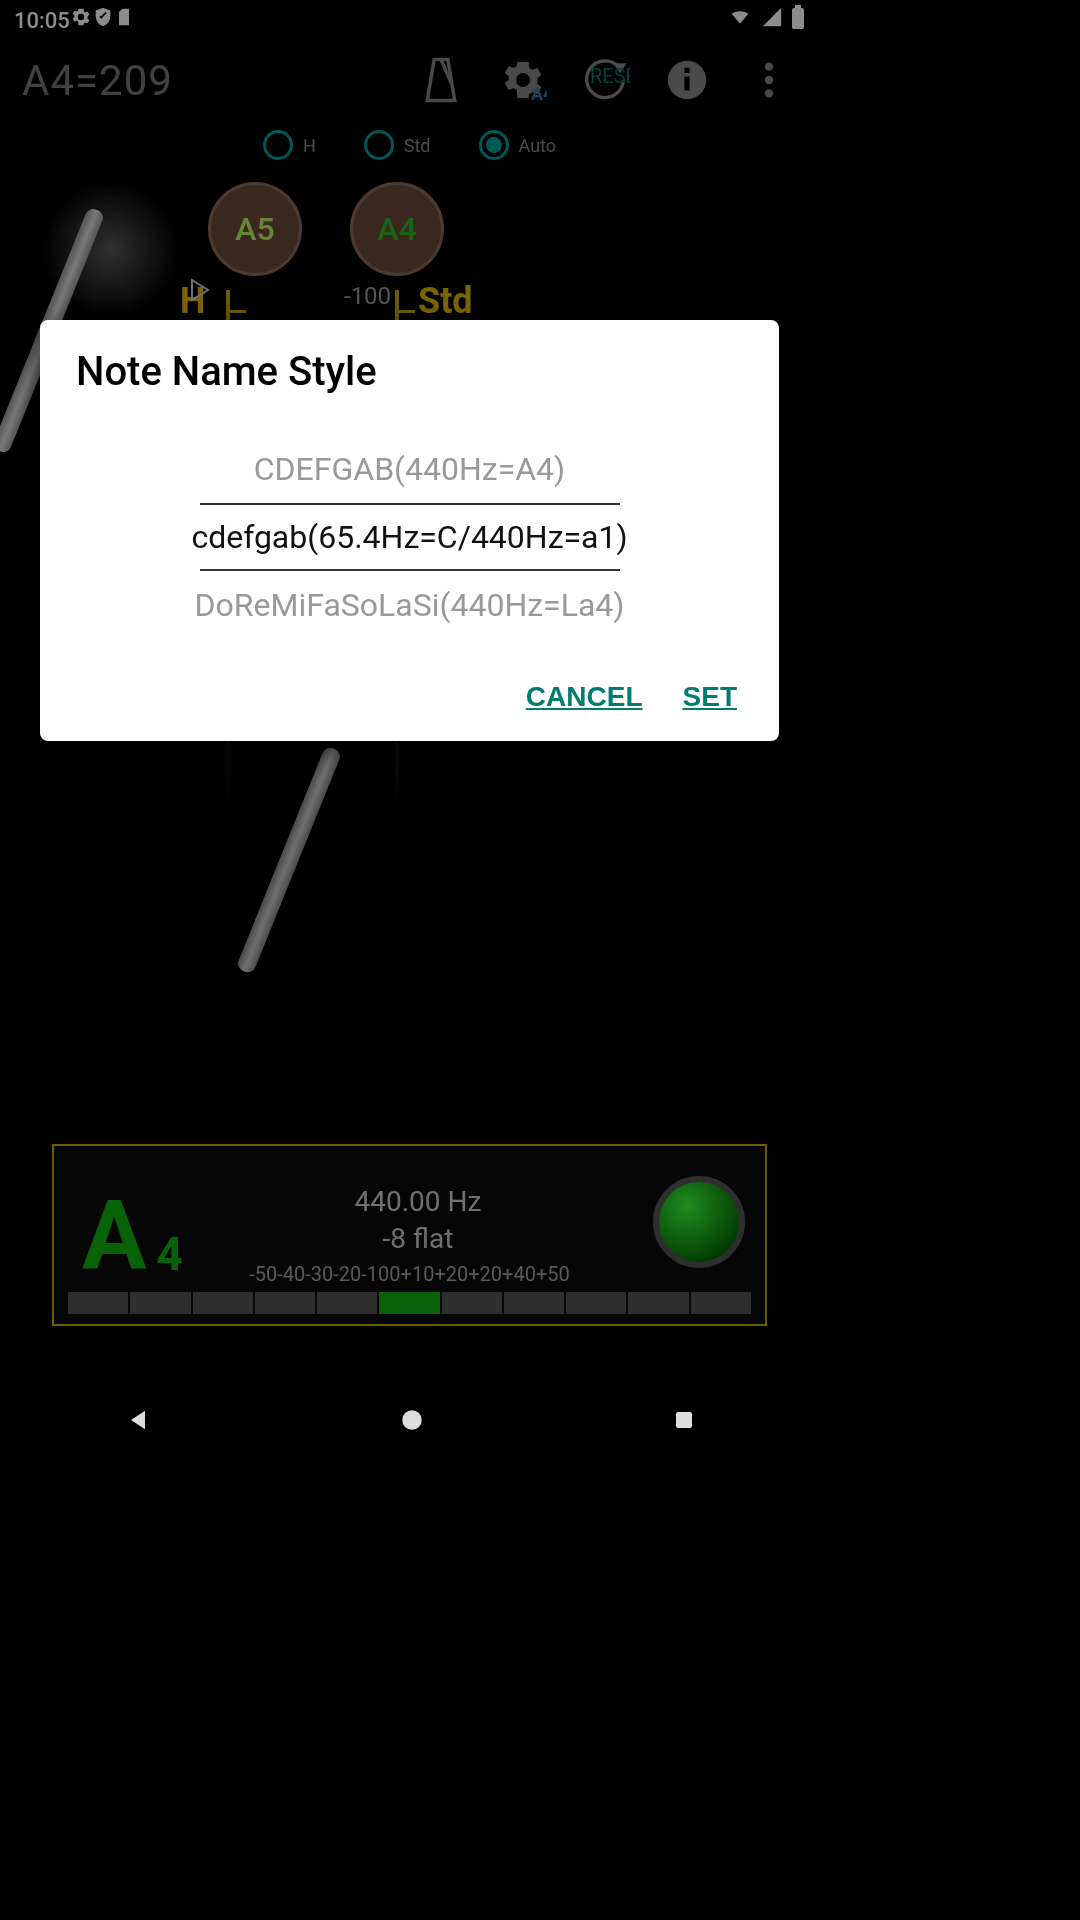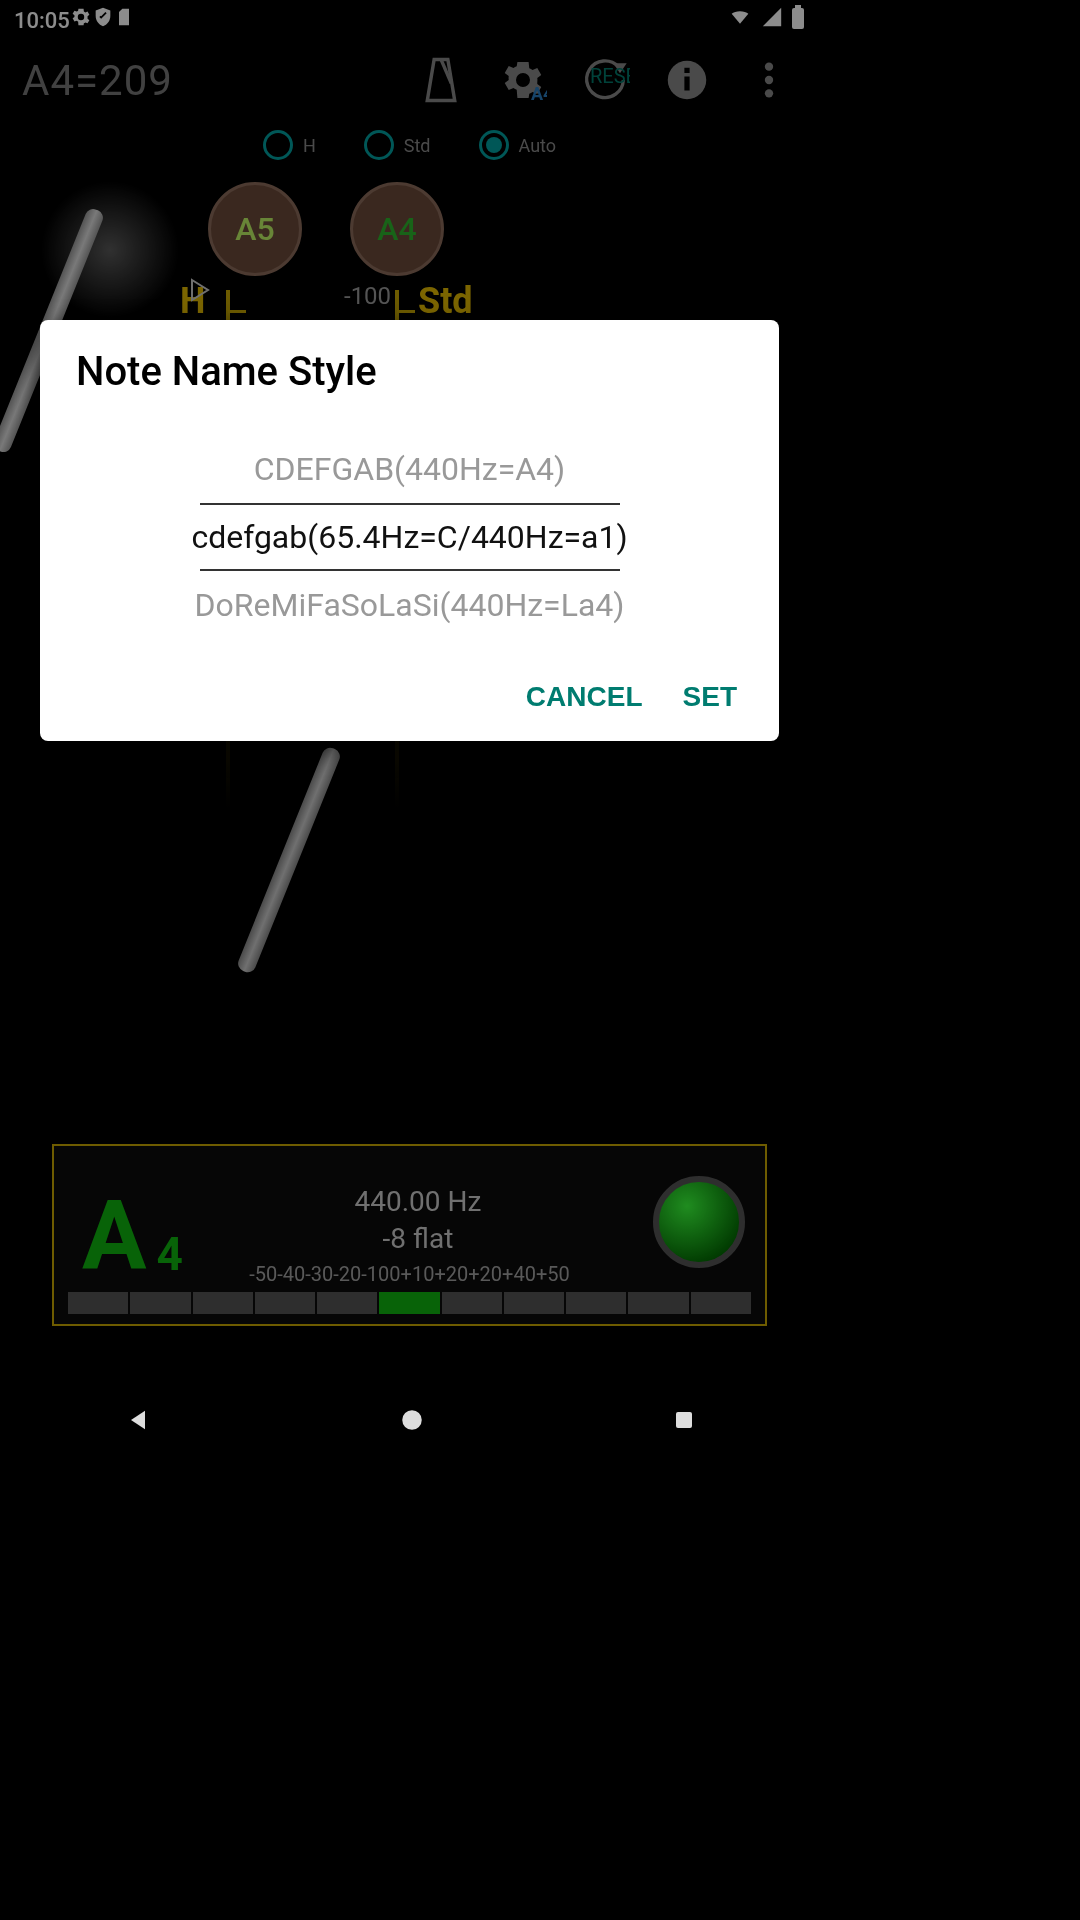--- a/index.html
+++ b/index.html
@@ -245,21 +245,21 @@
     .dialog-actions {
       display: flex;
       justify-content: flex-end;
       gap: 40px;
       padding: 12px 42px 10px;
     }
     .dialog-btn {
       font-size: 28px;
       font-weight: 700;
       color: #007c70;
-      border: none; background: none;
+      border: none; background: none; text-decoration: underline;
     }
 
     
     .nav-bar {
       position: absolute;
       bottom: 0;
       width: 100%;
       height: 68px;
       display: flex;
       justify-content: space-around;

